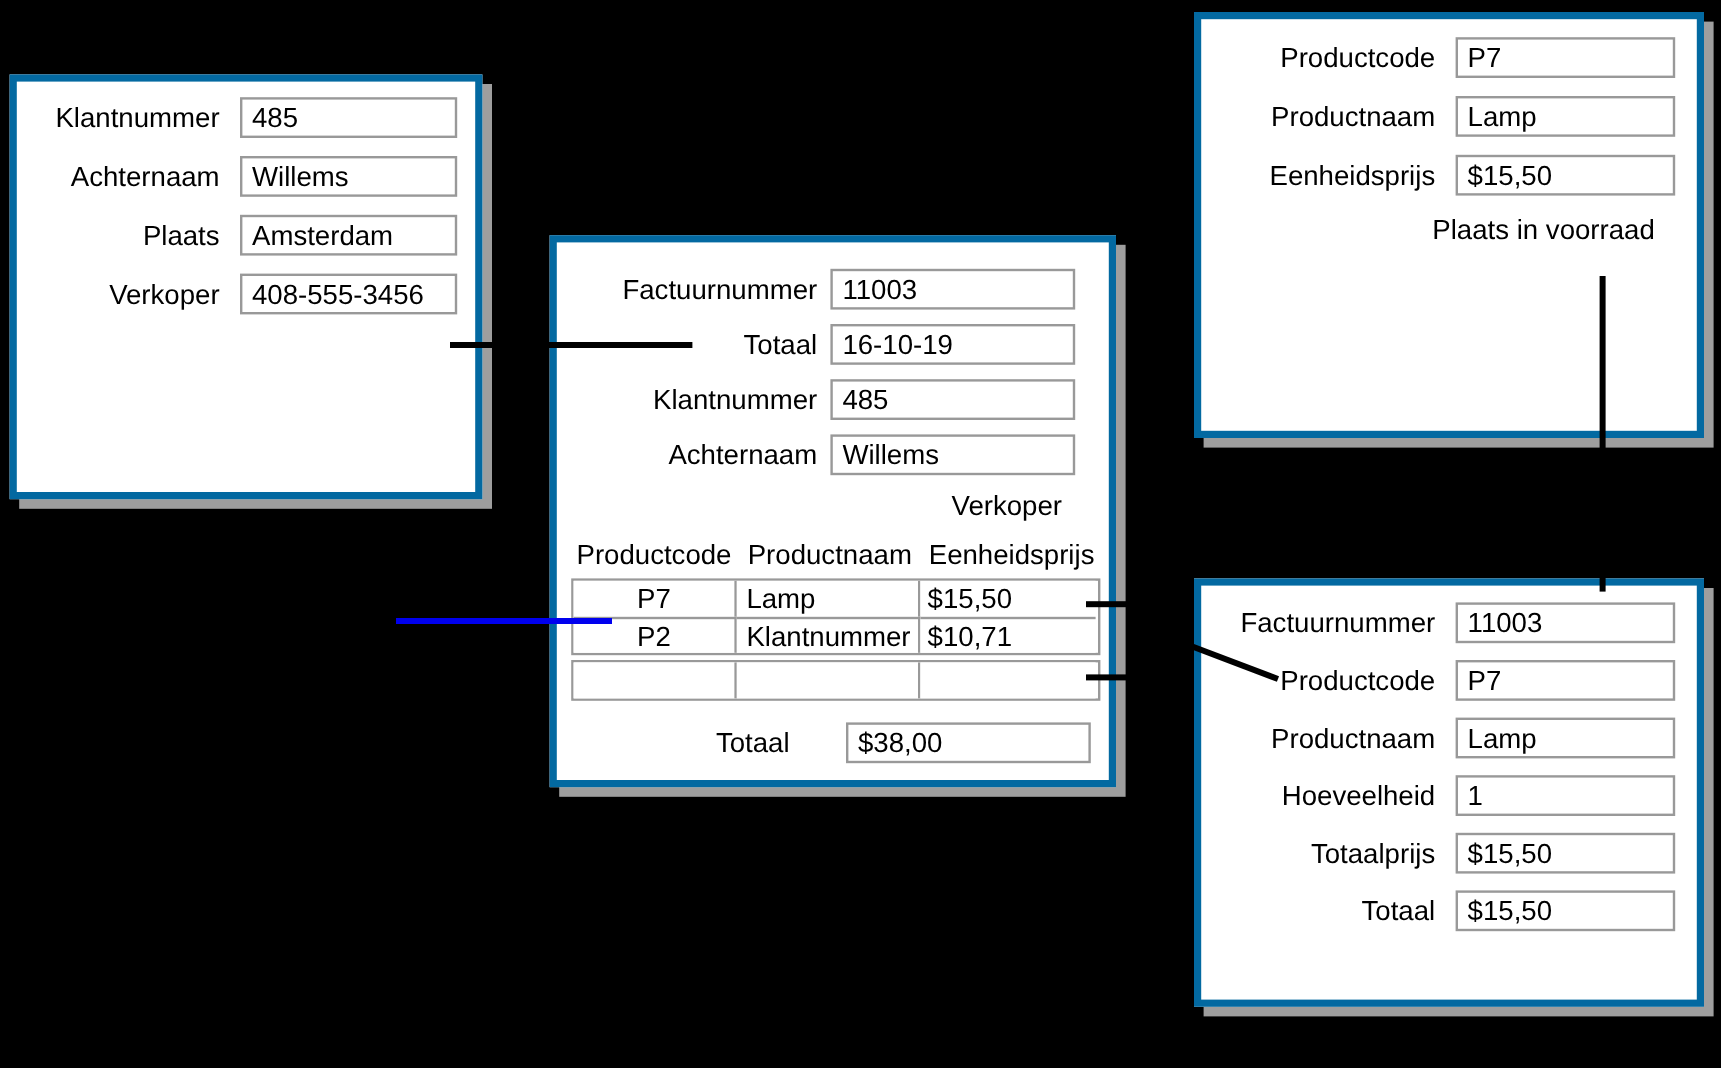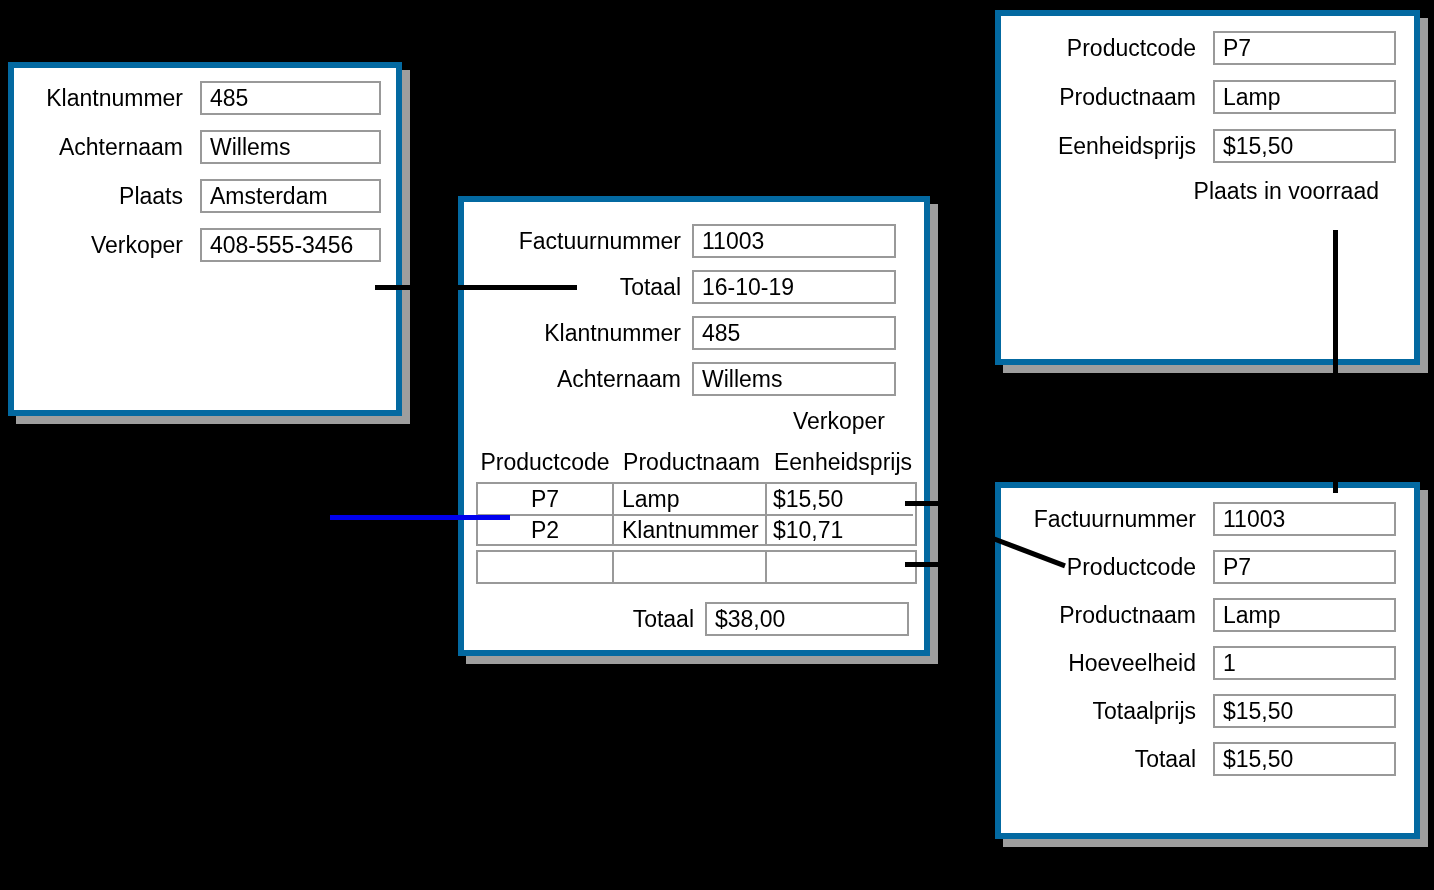--- a/index.html
+++ b/index.html
@@ -58,21 +58,21 @@
     height:30px;display:flex;align-items:center;
     font-size:23px;box-sizing:border-box;background:#fff;
   }
   .cell.c1{justify-content:center;border-right:2px solid var(--input-border,#999);}
   .cell.c2{padding-left:8px;border-right:2px solid var(--input-border,#999);}
   .cell.c3{padding-left:6px;}
   .cell.r2{border-top:2px solid var(--input-border,#999);}
 
   .total-row{display:flex;justify-content:flex-end;align-items:center;margin-top:18px;margin-right:-13px;}
   .total-row .flabel{margin-right:17px;}
-  .total-row .fin{width:150px;}
+  .total-row .fin{width:150px;margin-left:36px;}
 
   .line{position:absolute;background:var(--connector,#000);z-index:10;}
   #link-cust-inv{left:375px;top:285px;width:202px;height:5px;}
   #link-blue{left:330px;top:515px;width:180px;height:5px;background:var(--highlight,#00e);}
   #stub-row1{left:905px;top:501px;width:35px;height:5px;}
   #stub-row3{left:905px;top:562px;width:35px;height:5px;}
   #link-vert{left:1333px;top:230px;width:5px;height:263px;}
   #link-diag{left:993px;top:536px;width:77px;height:5px;transform:rotate(20.8deg);transform-origin:0 50%;}
 </style>
 </head>

